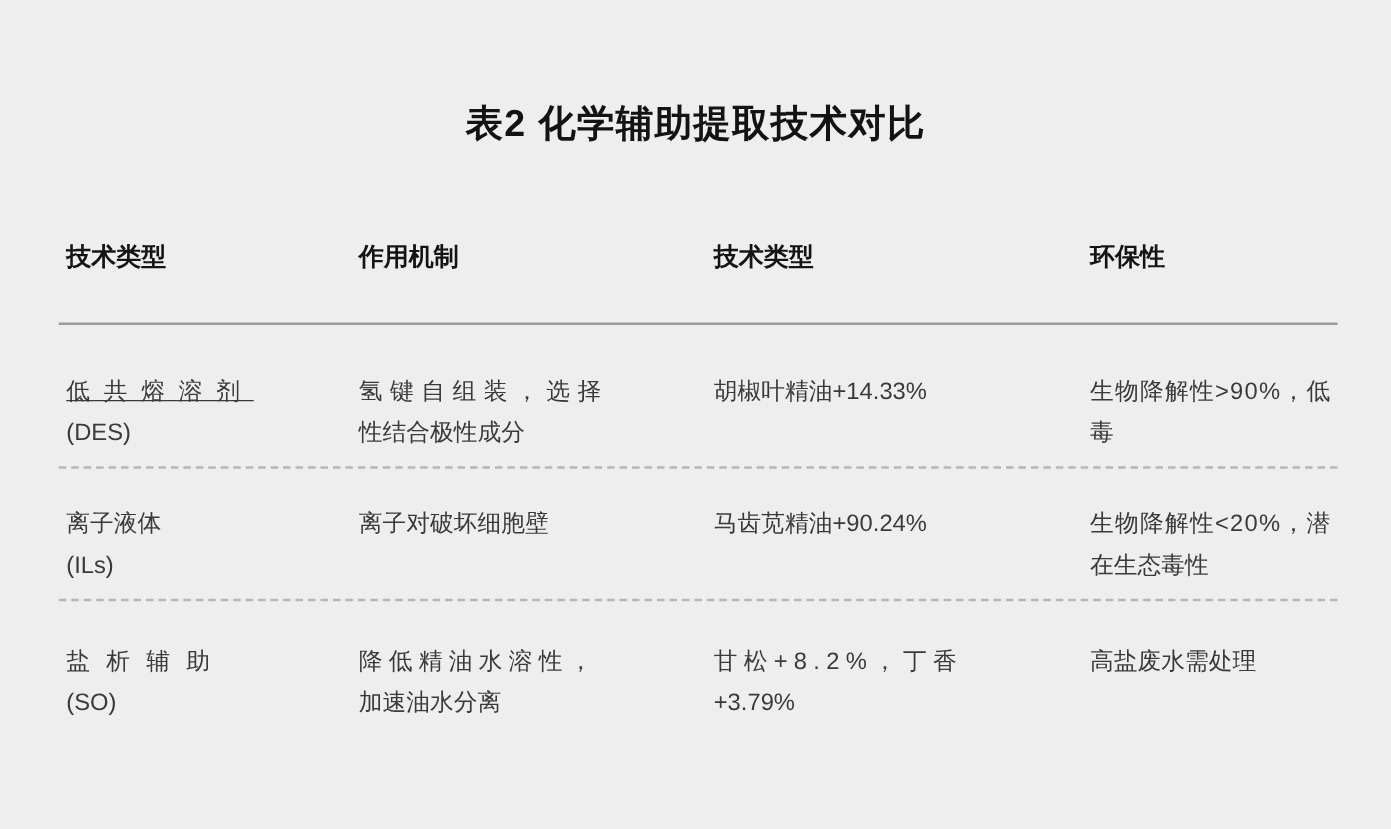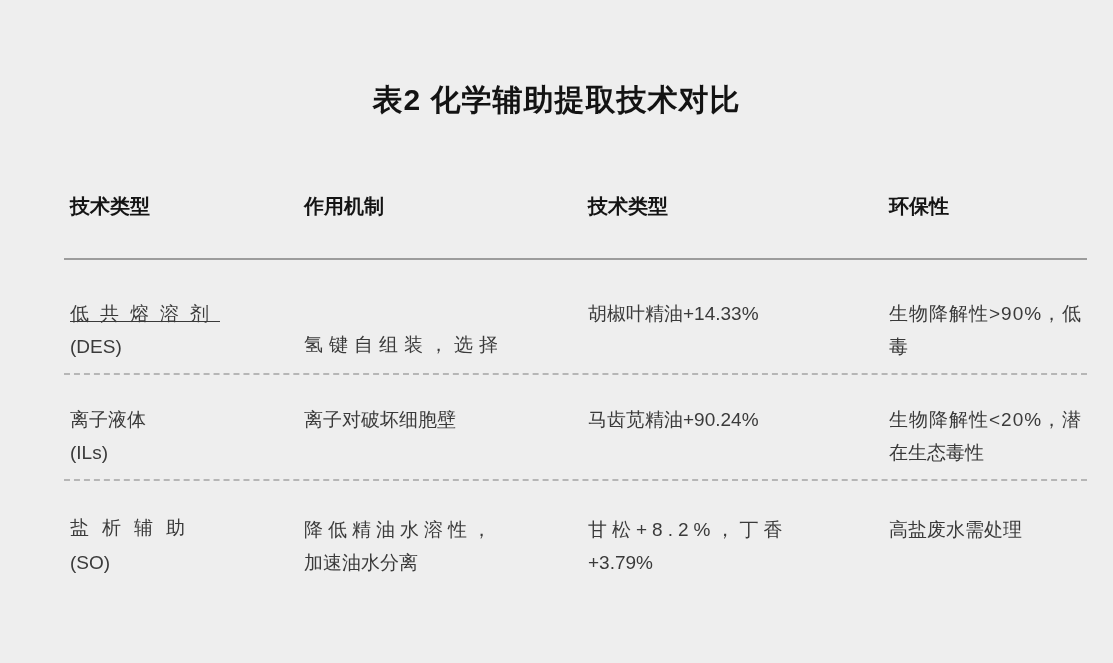--- a/index.html
+++ b/index.html
@@ -26,21 +26,21 @@
     width: 100%;
     text-align: center;
     font-size: 30px;
     line-height: 40px;
     font-weight: 700;
     color: #131313;
     letter-spacing: 1px;
   }
   .tbl {
     position: absolute;
-    left: 64px;
+    left: 47px;
     top: 195px;
     width: 1023px;
   }
   .trow {
     display: grid;
     grid-template-columns: 234px 284px 301px 204px;
   }
   .trow.thead {
     padding-bottom: 40px;
     border-bottom: 2px solid #9c9c9c;
@@ -64,23 +64,23 @@
   .trow.tbody.r2 { padding: 32px 0 10px; }
   .cell {
     padding: 0 24px 0 6px;
   }
   .cell:last-child {
     padding-right: 0;
   }
   
   .ls1  { letter-spacing: 1px; }
   .ls5  { letter-spacing: 5px; }
-  .ls6  { letter-spacing: 6px; margin-top: 31px; }
+  .ls6  { letter-spacing: 6px; }
   .ls11 { letter-spacing: 11px; text-decoration: underline; }
-  .ls13 { letter-spacing: 13px; font-family: Liberation Mono, monospace; }
+  .ls13 { letter-spacing: 13px; }
 </style>
 </head>
 <body>
 
 <div class="stage">
 
   <div class="doc-title">表2 化学辅助提取技术对比</div>
 
   <div class="tbl">
 
@@ -91,20 +91,21 @@
       <div class="cell">环保性</div>
     </div>
 
     <div class="trow tbody r0">
       <div class="cell">
         <div class="ln ls11">低共熔溶剂</div>
         <div class="ln">(DES)</div>
       </div>
       <div class="cell">
         <div class="ln ls6">氢键自组装，选择</div>
+        <div class="ln">性结合极性成分</div>
       </div>
       <div class="cell">
         <div class="ln">胡椒叶精油+14.33%</div>
       </div>
       <div class="cell">
         <div class="ln ls1">生物降解性&gt;90%，低</div>
         <div class="ln">毒</div>
       </div>
     </div>
 

